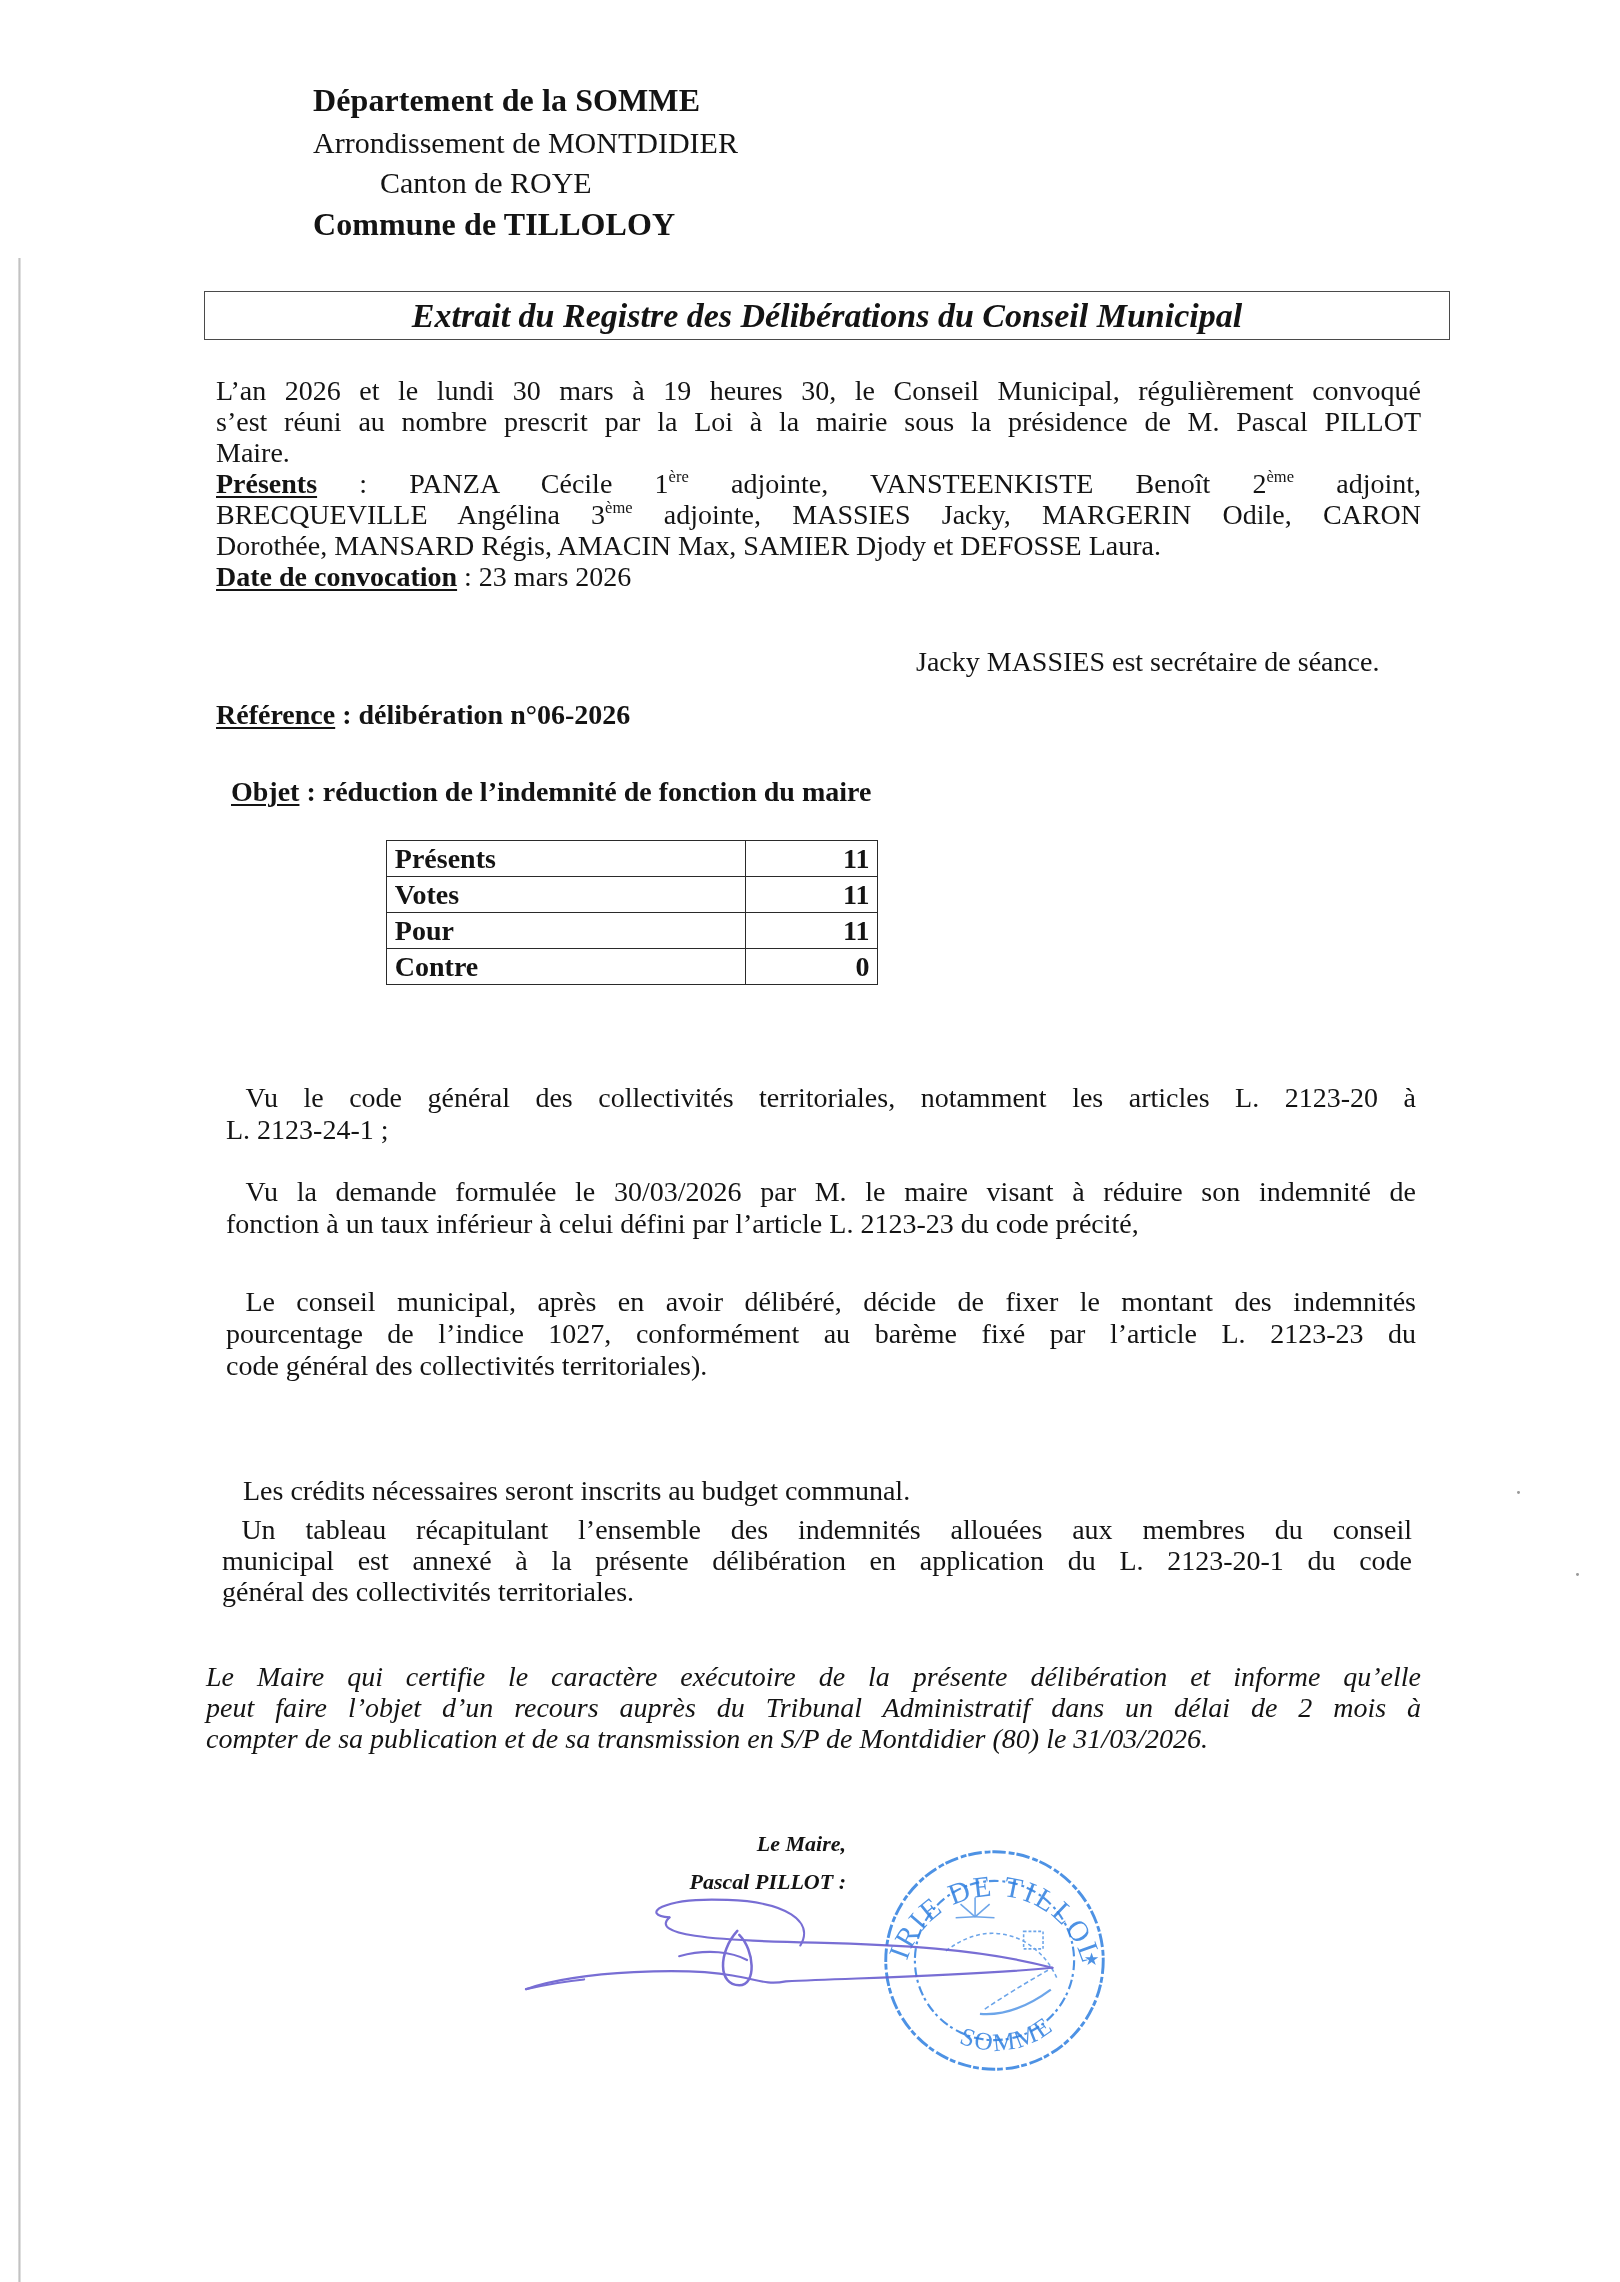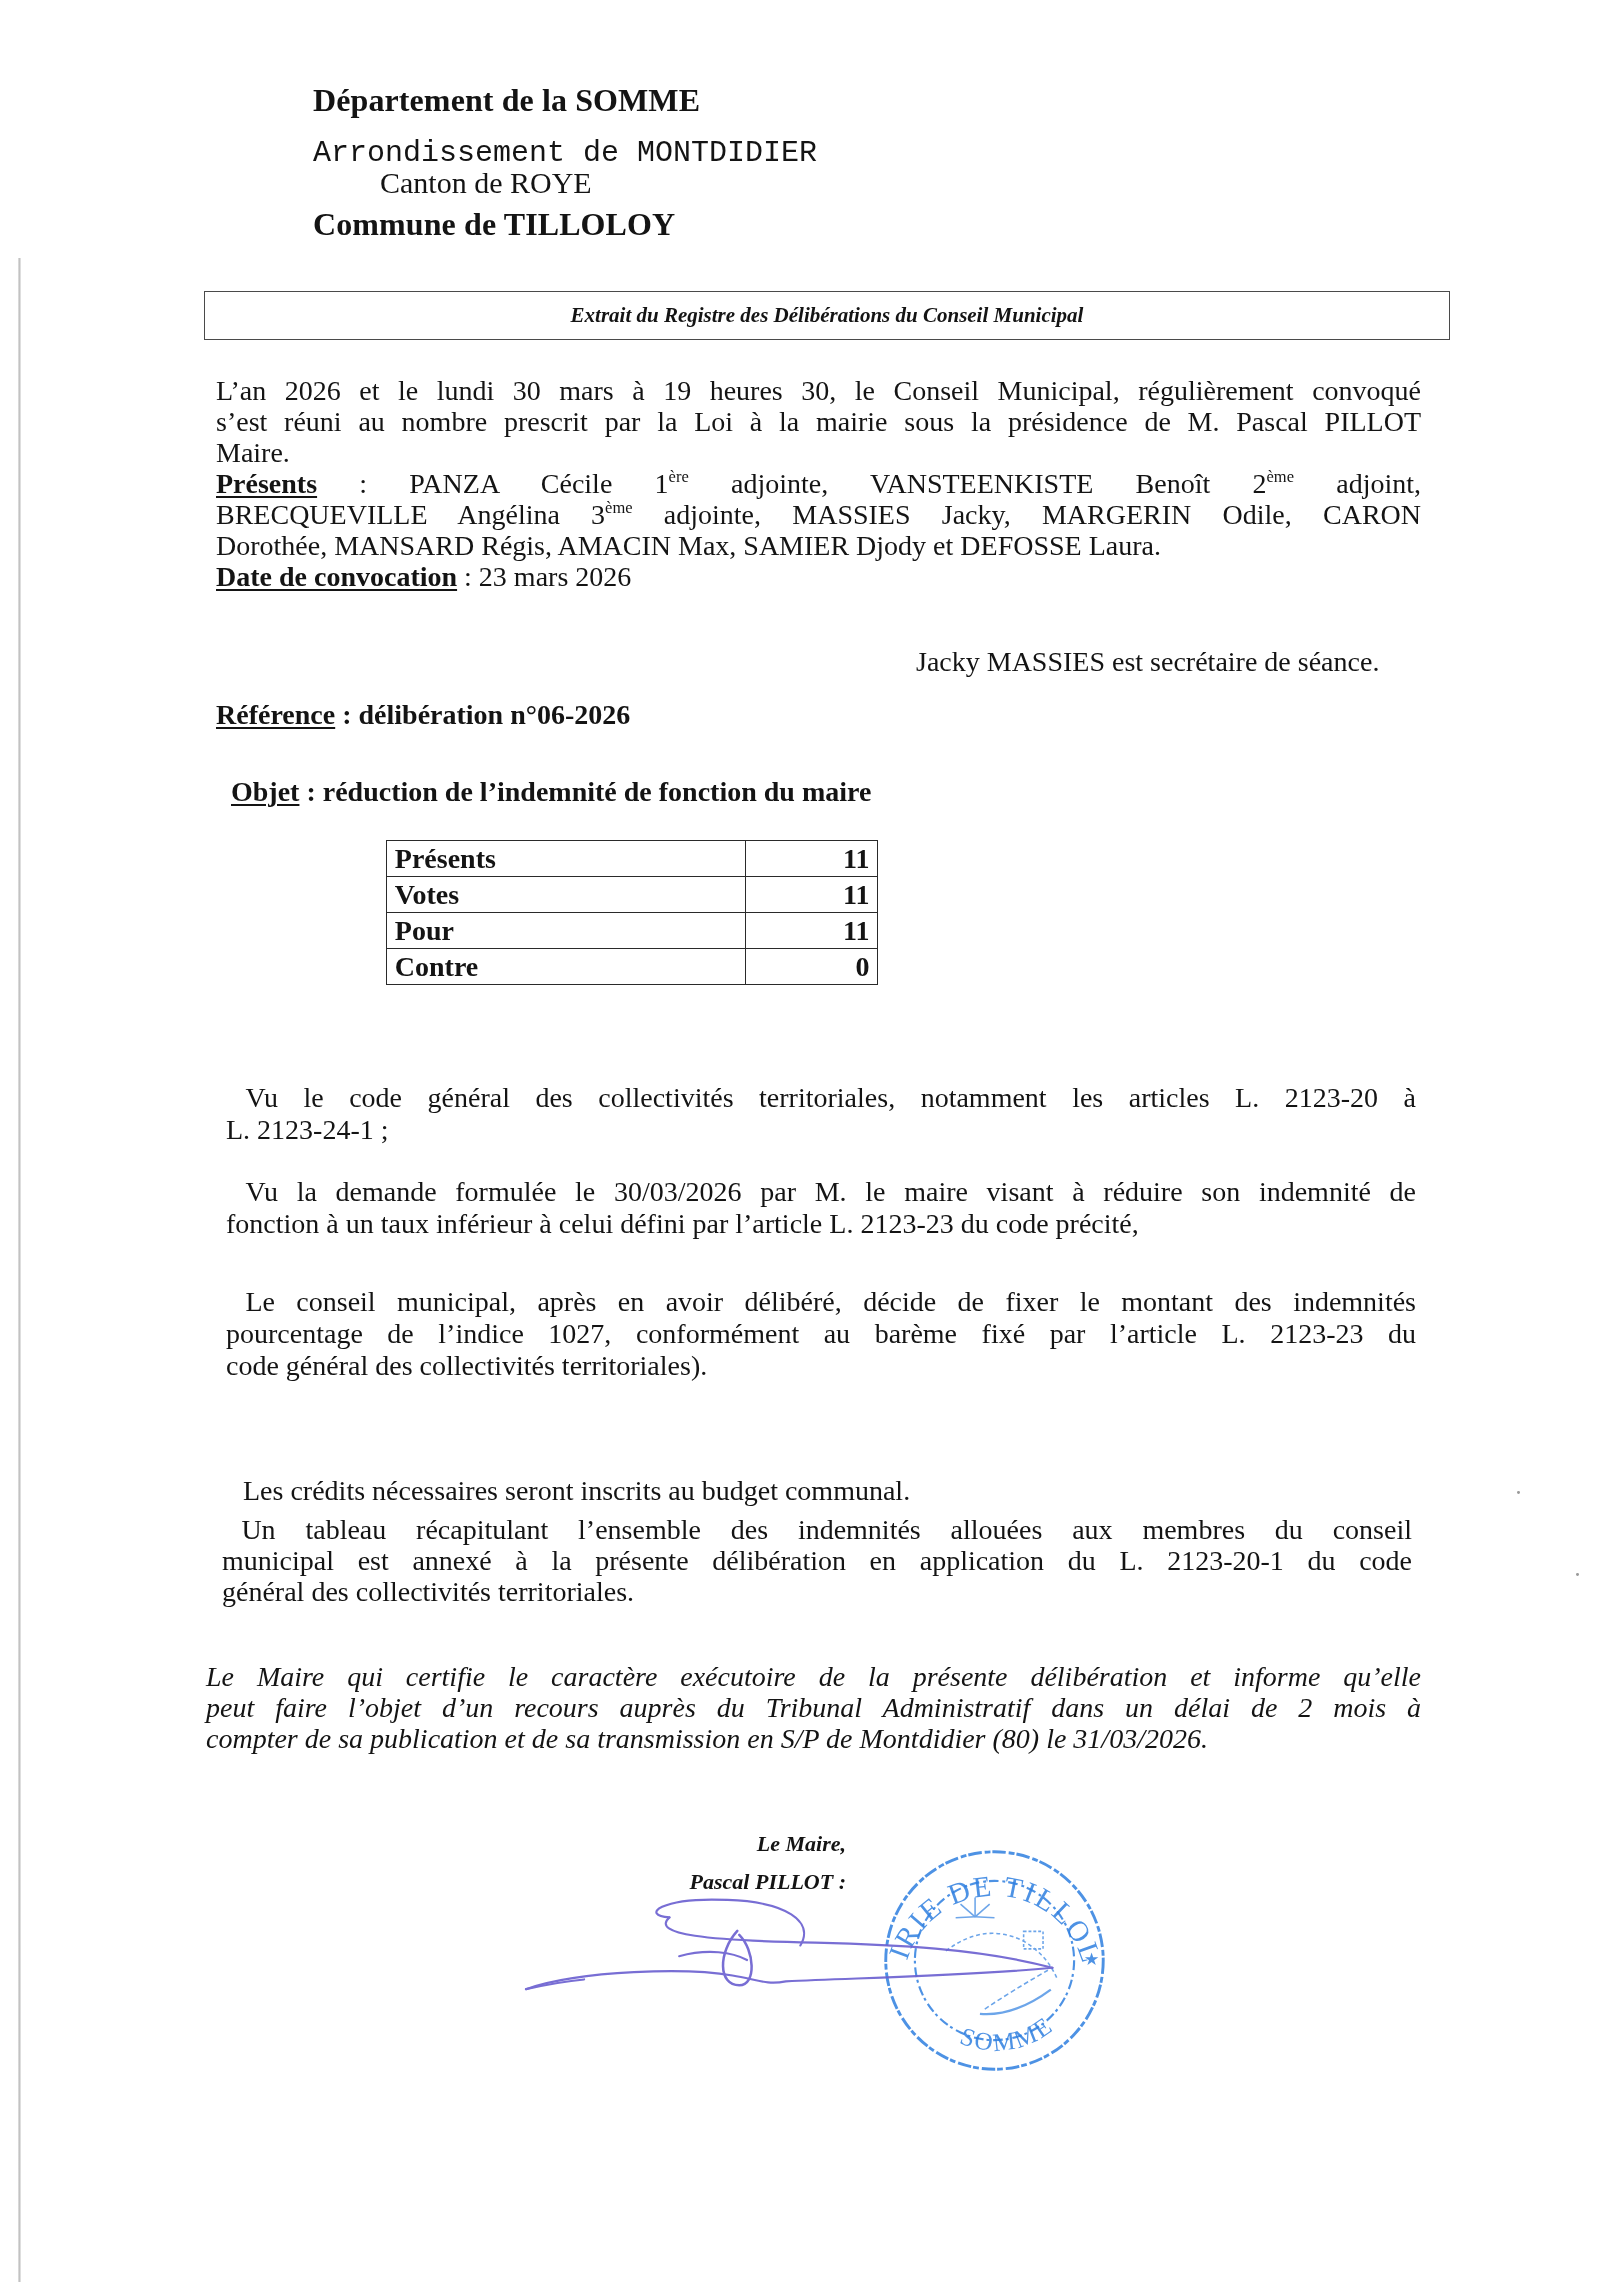--- a/index.html
+++ b/index.html
@@ -16,21 +16,21 @@
 
     .abs { position: absolute; white-space: nowrap; }
     .hdr-bold { font-weight: bold; font-size: 32px; letter-spacing: 0.1px; }
     .hdr-reg  { font-size: 30px; }
 
     .title-box {
       position: absolute; left: 204px; top: 291px; width: 1246px; height: 49px;
       border: 1.9px solid #4a4a4a; box-sizing: border-box;
       display: flex; align-items: center; justify-content: center;
     }
-    .title-text { font-style: italic; font-weight: bold; font-size: 21px; }
+    .title-text { font-style: italic; font-weight: bold; font-size: 34px; }
 
     .para {
       position: absolute; font-size: 28px; line-height: 31px;
       text-align: justify; text-align-last: left;
     }
     .para .line { display: block; text-align: justify; text-align-last: justify; white-space: nowrap; }
     .para .line.last { text-align-last: left; }
     .u-bold { font-weight: bold; text-decoration: underline; text-decoration-thickness: 1.9px; text-underline-offset: 2.9px; }
     sup { font-size: 16.5px; line-height: 0; vertical-align: 10.7px; }
     .b { font-weight: bold; }
@@ -56,21 +56,21 @@
     svg.signature { position: absolute; left: 524px; top: 1892px; }
   </style>
 </head>
 <body>
 
 <div class="scan-edge"></div>
 <div class="scan-dot" style="left:1517px; top:1491px;"></div>
 <div class="scan-dot" style="left:1576px; top:1573px;"></div>
 
 <div class="abs hdr-bold" style="left:313px; top:82px;">Département de la SOMME</div>
-<div class="abs hdr-reg" style="left:313px; top:136px;font-family:Liberation Mono, monospace;">Arrondissement de MONTDIDIER</div>
+<div class="abs hdr-reg" style="left:313px; top:126px;">Arrondissement de MONTDIDIER</div>
 <div class="abs hdr-reg" style="left:380px; top:166px;text-align:center;">Canton de ROYE</div>
 <div class="abs hdr-bold" style="left:313px; top:206px;">Commune de TILLOLOY</div>
 
 <div class="title-box">
   <span class="title-text">Extrait du Registre des Délibérations du Conseil Municipal</span>
 </div>
 
 <div class="para" style="left:216px; top:375px; width:1205px;">
   <span class="line">L’an 2026 et le lundi 30 mars à 19 heures 30, le Conseil Municipal, régulièrement convoqué</span>
   <span class="line">s’est réuni au nombre prescrit par la Loi à la mairie sous la présidence de M. Pascal PILLOT</span>

